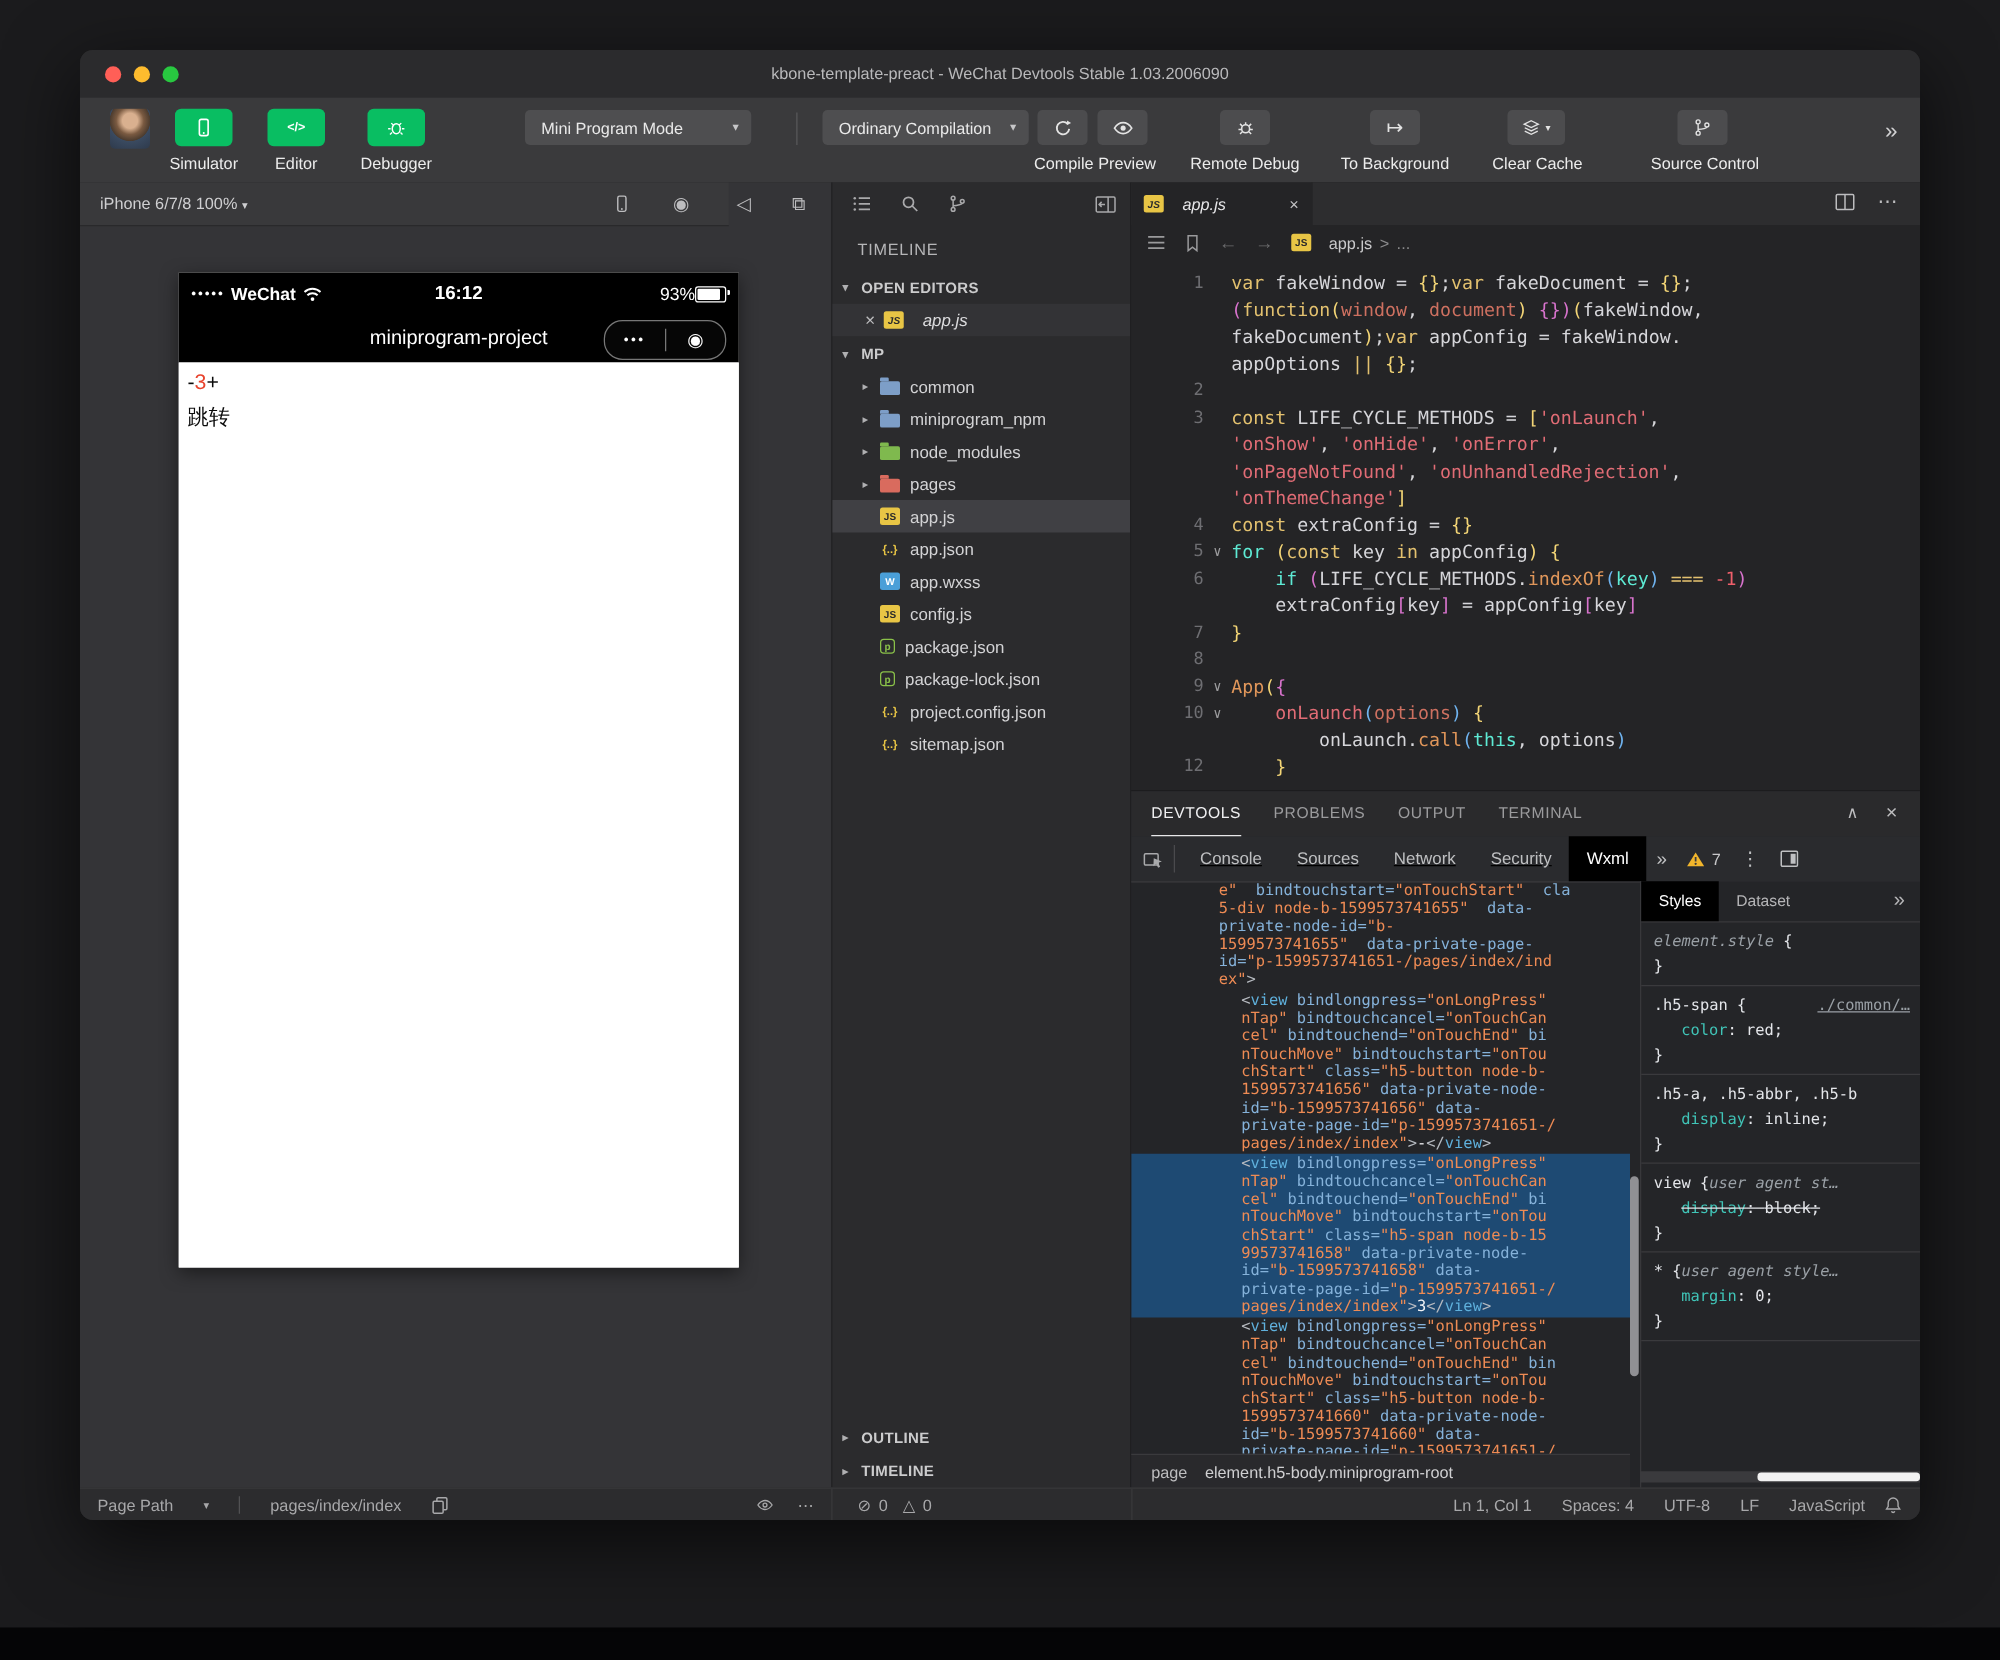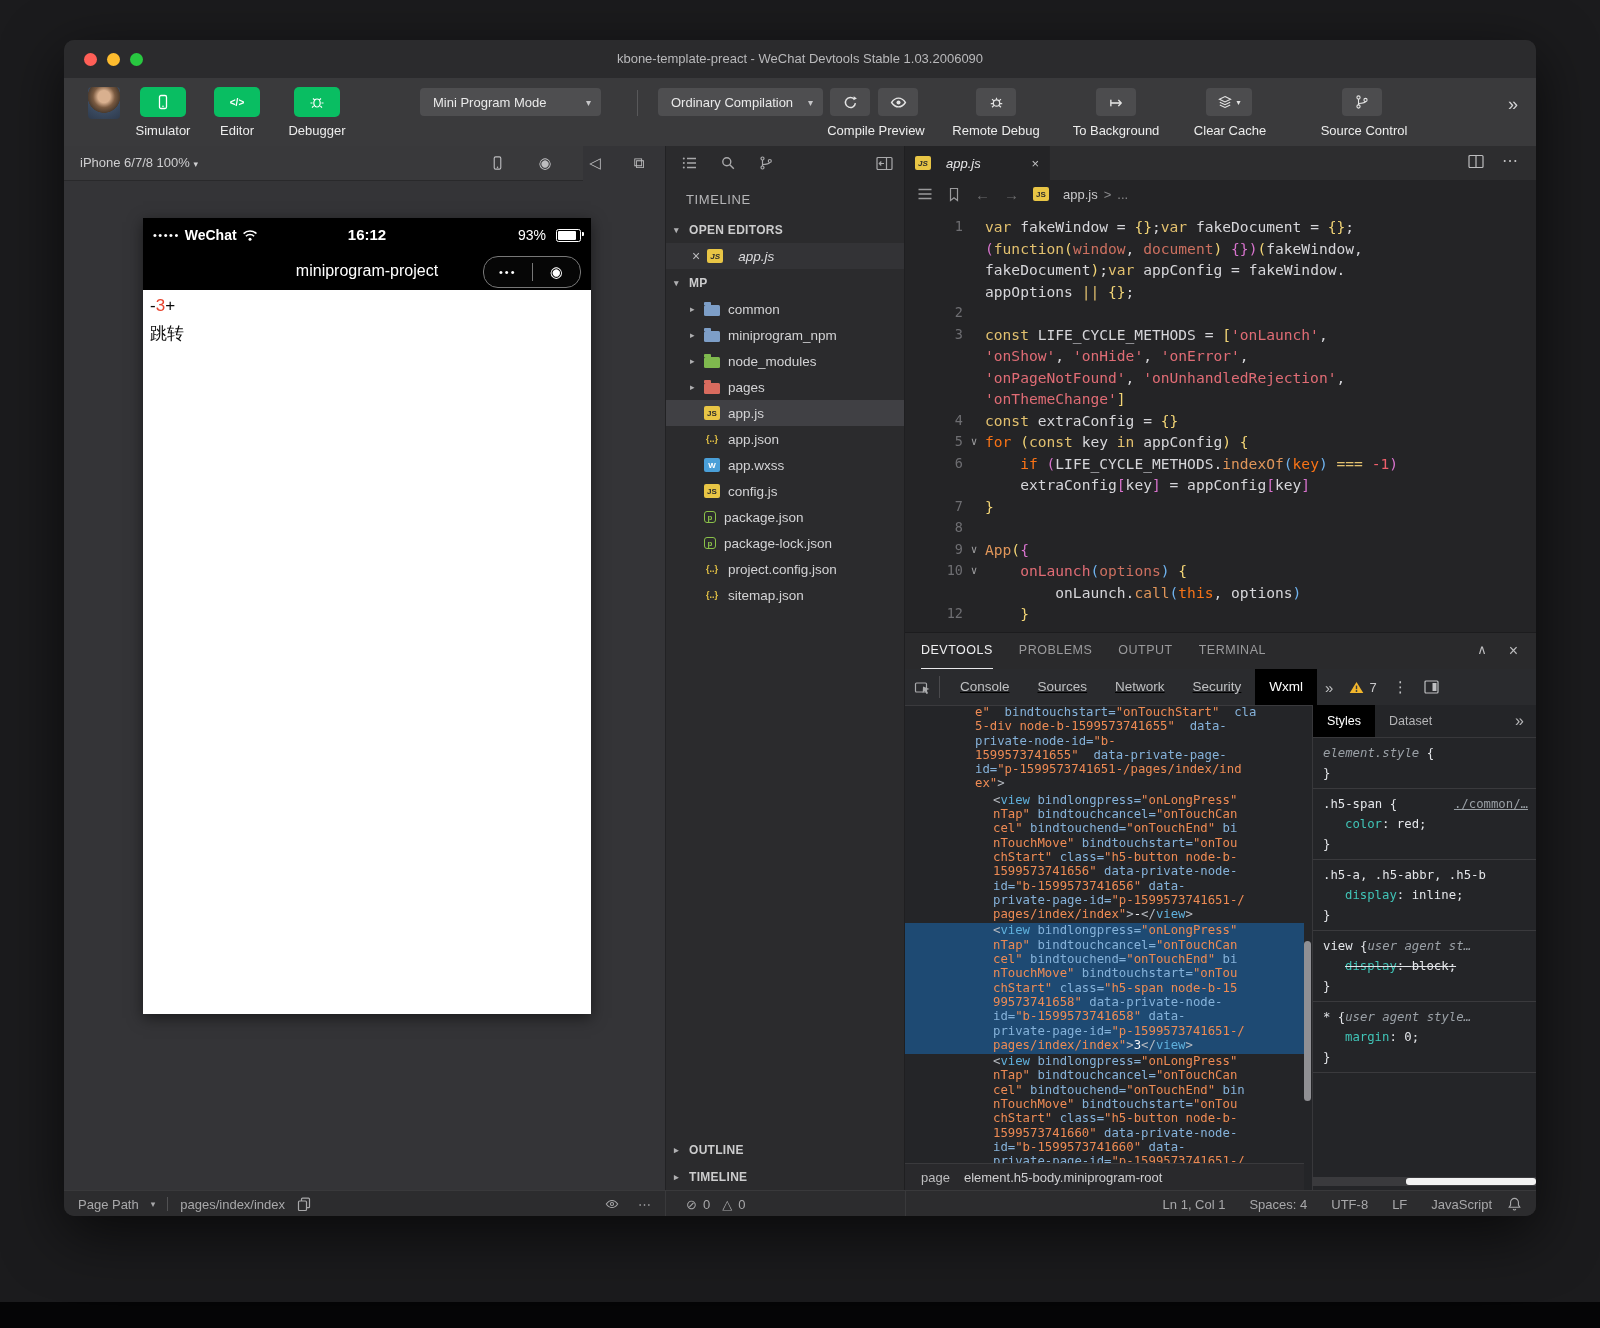--- a/index.html
+++ b/index.html
@@ -25,21 +25,21 @@
   #sim-col{position:absolute;left:0;top:0;width:601px;height:1044px;background:#343437;}
   #sim-header{position:absolute;left:0;top:0;width:519px;height:34px;background:#39393b;border-bottom:1px solid #29292b;color:#cfcfd1;font-size:13px;}
   #sim-device{position:absolute;left:16px;top:0;height:34px;line-height:34px;}
   .sim-hicon{position:absolute;top:6px;width:22px;height:22px;display:flex;align-items:center;justify-content:center;color:#bdbdbf;font-size:15px;}
   #phone{position:absolute;left:79px;top:72px;width:448px;height:796px;background:#fff;box-shadow:0 4px 14px rgba(0,0,0,.5);}
   #phone-status{position:absolute;left:0;top:0;width:448px;height:34px;background:#000;color:#fff;font-size:14px;}
   #ph-left{position:absolute;left:10px;top:0;height:34px;display:flex;align-items:center;gap:5px;}
   #ph-dots{letter-spacing:1.5px;font-size:11px;}
   #ph-carrier{font-size:14px;font-weight:600;}
   #ph-time{position:absolute;left:0;right:0;top:0;height:34px;line-height:34px;text-align:center;font-weight:700;font-size:15px;}
-  #ph-right{position:absolute;right:10px;top:0;height:34px;display:flex;align-items:center;gap:10px;}
+  #ph-right{position:absolute;right:10px;top:0;height:34px;display:flex;align-items:center;gap:0;}
   #ph-batt{width:23px;height:11px;border:1px solid #fff;border-radius:2.5px;position:relative;}
   #ph-batt::before{content:'';position:absolute;left:1px;top:1px;bottom:1px;width:18px;background:#fff;border-radius:1px;}
   #ph-batt::after{content:'';position:absolute;right:-4px;top:2.5px;width:2px;height:4px;background:#fff;border-radius:0 1px 1px 0;}
   #phone-nav{position:absolute;left:0;top:34px;width:448px;height:38px;background:#000;color:#fff;}
   #nav-title{position:absolute;left:0;right:0;top:0;height:38px;line-height:38px;text-align:center;font-size:16px;}
   #capsule{position:absolute;right:10px;top:4px;width:96px;height:30px;border:1px solid #777;border-radius:15px;display:flex;align-items:center;background:rgba(20,20,20,.3);}
   #cap-dots{flex:1;text-align:center;color:#fff;font-size:11px;letter-spacing:2px;}
   #cap-div{width:1px;height:18px;background:#777;}
   #cap-rec{flex:1;text-align:center;color:#fff;font-size:15px;}
   #phone-body{position:absolute;left:0;top:72px;width:448px;height:724px;background:#fff;color:#0a0a0a;font-size:17px;}
@@ -74,21 +74,21 @@
   #tabbar{position:absolute;left:0;top:0;width:631px;height:34px;background:#2d2d2f;}
   #tab-active{position:absolute;left:0;top:0;height:34px;width:124px;background:#242426;display:flex;align-items:center;padding:0 10px;gap:7px;color:#e6e6e8;font-size:13px;font-style:italic;border-right:1px solid #252527;}
   #tab-close{font-style:normal;color:#c2c2c4;margin-left:auto;}
   .tabbar-icon{position:absolute;top:8px;color:#bdbdbf;}
   #breadcrumb{position:absolute;left:0;top:34px;width:631px;height:28px;display:flex;align-items:center;gap:14px;padding-left:12px;box-sizing:border-box;color:#9a9a9c;font-size:13px;}
   #bc-file{display:flex;align-items:center;gap:6px;color:#c9c9cb;}
   #code-area{position:absolute;left:0;top:62px;width:631px;height:424px;overflow:hidden;padding-top:8px;box-sizing:border-box;font-family:"DejaVu Sans Mono",monospace;font-size:14.6px;}
   .code-row{height:21.5px;line-height:21.5px;display:flex;white-space:pre;}
   .gutter{width:58px;text-align:right;color:#6e6e72;flex:none;font-size:13.5px;}
   .fold{width:22px;text-align:center;color:#9c9c9e;flex:none;font-size:11px;}
-  .tk-k{color:#e3c16f;} .tk-ctl{color:#f97316;} .tk-s{color:#e06c75;} .tk-id{color:#d6d6da;}
+  .tk-k{color:#e3c16f;} .tk-ctl{color:#5eead4;} .tk-s{color:#e06c75;} .tk-id{color:#d6d6da;}
   .tk-op{color:#d6d6da;} .tk-fn{color:#e0965a;} .tk-pr{color:#cd7060;} .tk-b1{color:#f3d576;}
   .tk-b2{color:#d873cd;} .tk-b3{color:#6fb3ef;} .tk-num{color:#ef5f6b;}
   
   #devtools{position:absolute;left:0;top:486px;width:631px;height:558px;background:#242528;border-top:1px solid #1c1c1e;}
   #dt-header{position:absolute;left:0;top:0;width:631px;height:36px;background:#2a2a2c;display:flex;align-items:center;gap:26px;padding-left:16px;box-sizing:border-box;}
   .dt-tab{font-size:12.5px;letter-spacing:.5px;color:#9b9b9d;height:36px;line-height:36px;}
   .dt-tab.active{color:#f0f0f2;border-bottom:2px solid #e8e8ea;}
   #dt-header-icons{margin-left:auto;display:flex;gap:22px;padding-right:18px;color:#bdbdbf;font-size:13px;}
   #chrome-row{position:absolute;left:0;top:36px;width:631px;height:36px;background:#2a2b2e;border-bottom:1px solid #3a3a3d;display:flex;align-items:center;}
   #inspect-btn{width:34px;height:36px;display:flex;align-items:center;justify-content:center;color:#a9aaac;}
@@ -119,21 +119,21 @@
   .st-w{color:#e4e6ea;} .st-ua{color:#9aa0a6;font-style:italic;}
   .st-prop{color:#40c4b7;} .st-val{color:#e4e6ea;}
   .st-link{color:#9aa0a6;text-decoration:underline;float:right;}
   #st-hscroll{position:absolute;left:407px;top:544px;width:224px;height:9px;background:#3a3a3d;}
   #st-hthumb{position:absolute;left:42%;top:1px;height:7px;width:58%;background:#f2f2f2;border-radius:3px;}
   #dt-breadcrumb{position:absolute;left:0;top:530px;width:399px;height:28px;background:#29292c;border-top:1px solid #3a3a3d;display:flex;align-items:center;gap:14px;padding-left:16px;box-sizing:border-box;font-size:13px;color:#cfcfd1;}
   #dt-bc-page{color:#bdbdbf;}
   
   #statusbar{position:absolute;left:0;top:1150px;width:1472px;height:26px;background:#2c2c2e;border-top:1px solid #39393b;color:#a8a8aa;font-size:13px;}
   #sb-sim{position:absolute;left:0;top:0;width:601px;height:26px;}
-  #sb-pagepath{position:absolute;left:14px;top:0;height:26px;display:flex;align-items:center;gap:12px;}
+  #sb-pagepath{position:absolute;left:14px;top:0;height:26px;display:flex;align-items:center;gap:24px;}
   #sb-pp-caret{font-size:9px;}
   .sb-div{width:1px;height:14px;background:#515153;}
   #sb-sim-icons{position:absolute;right:14px;top:0;height:26px;display:flex;align-items:center;gap:18px;}
   #sb-exp{position:absolute;left:601px;top:0;width:240px;height:26px;display:flex;align-items:center;gap:6px;padding-left:20px;box-sizing:border-box;border-left:1px solid #39393b;}
   #sb-right{position:absolute;left:841px;top:0;width:631px;height:26px;display:flex;align-items:center;justify-content:flex-end;gap:24px;padding-right:44px;box-sizing:border-box;border-left:1px solid #39393b;}
   #sb-bell{position:absolute;right:14px;top:5px;}
   svg{display:block;}
 </style>
 </head>
 <body>

